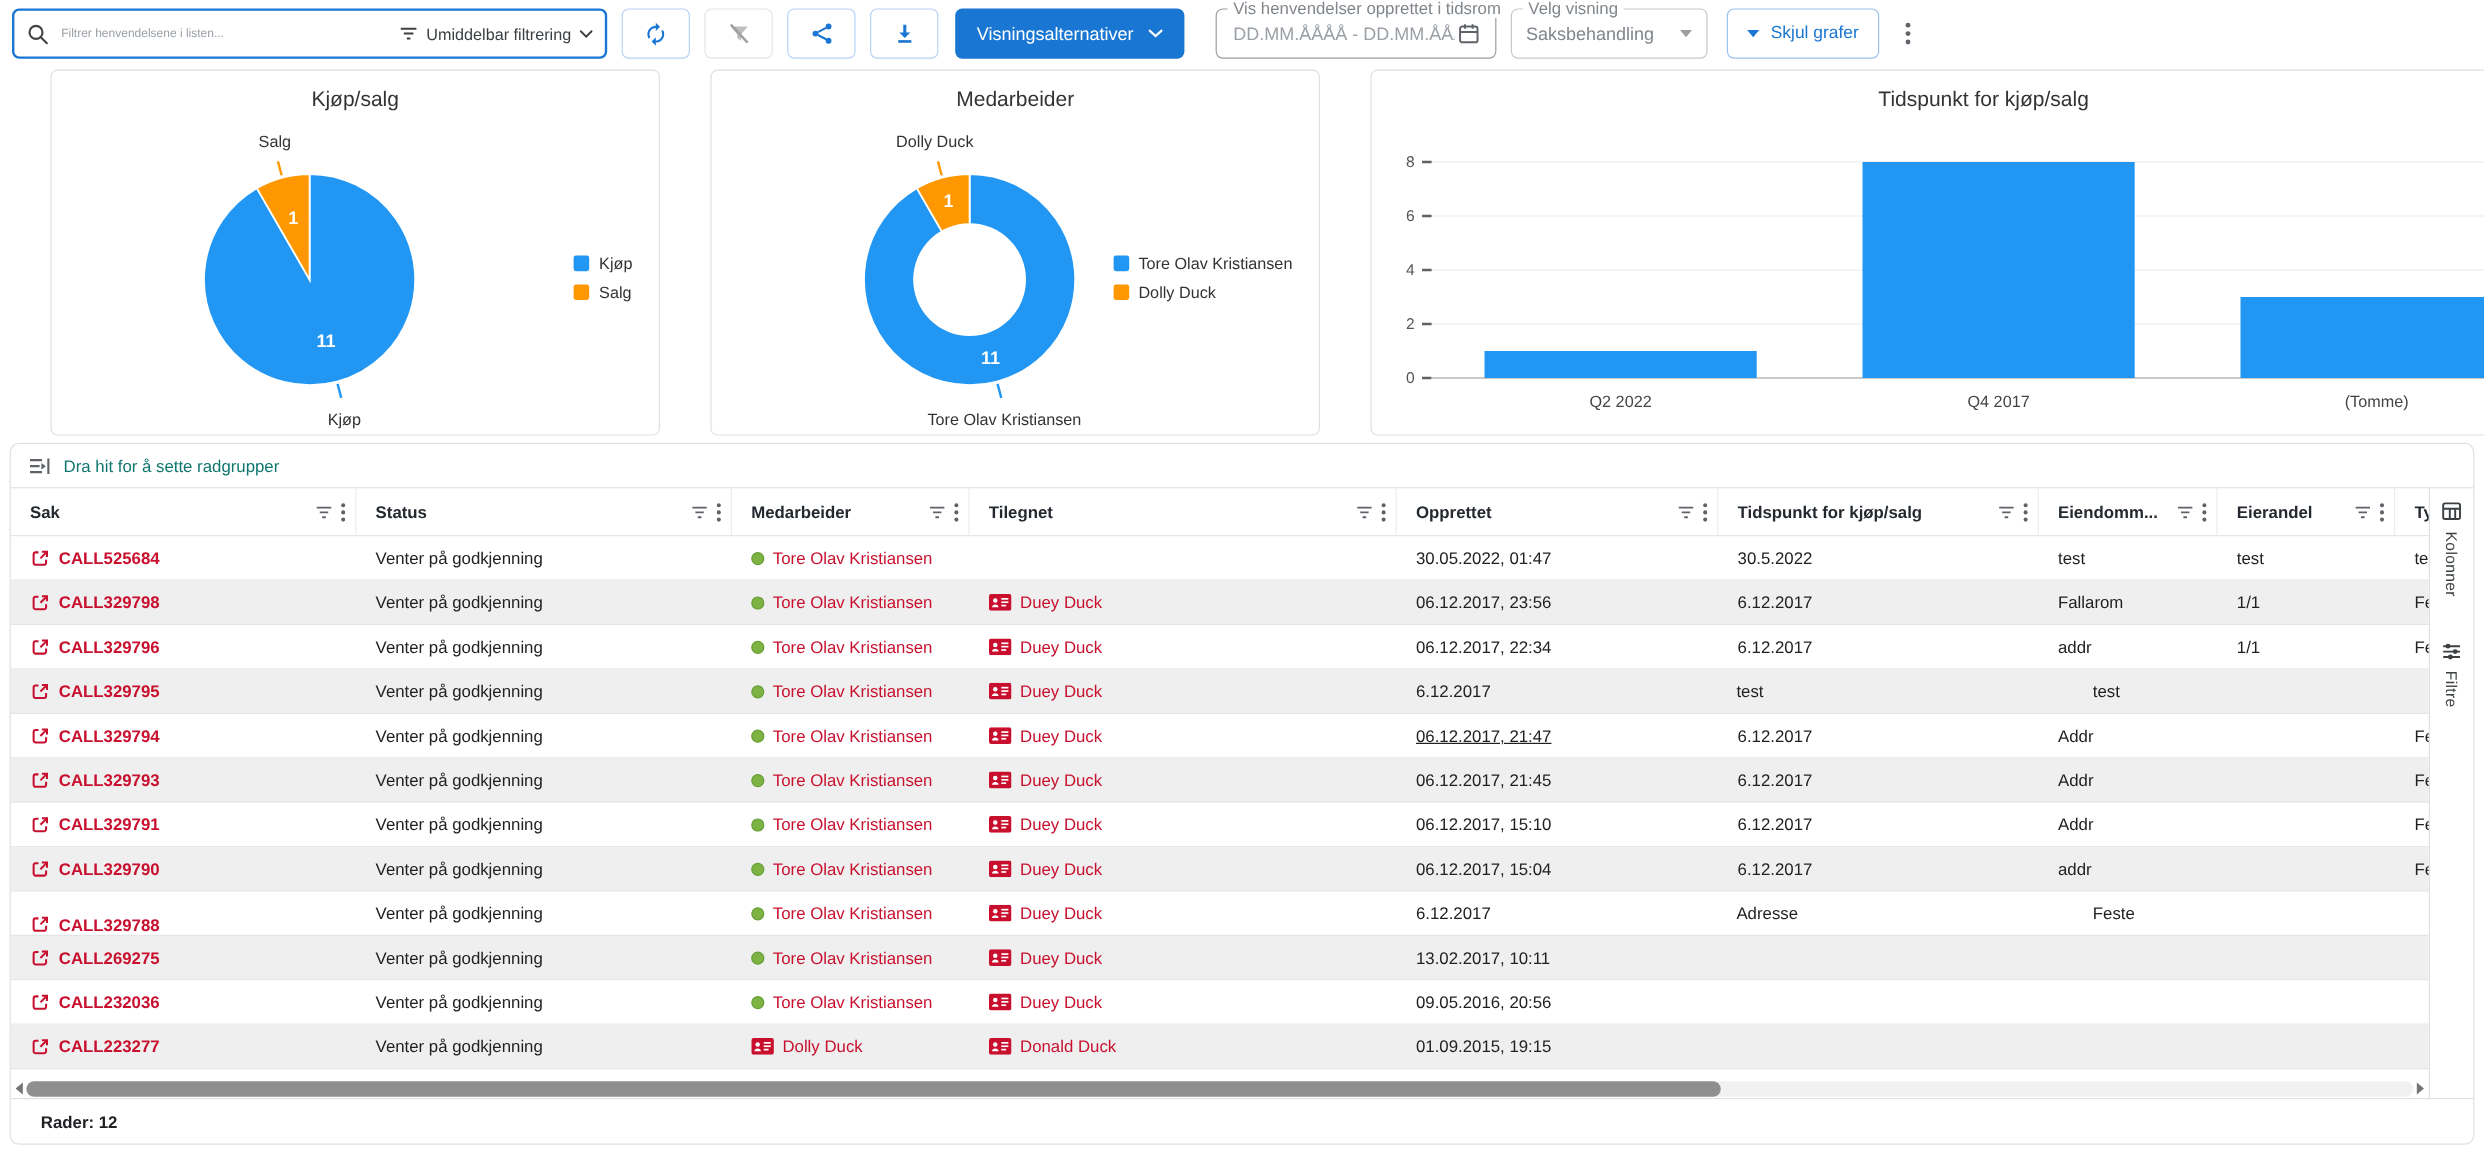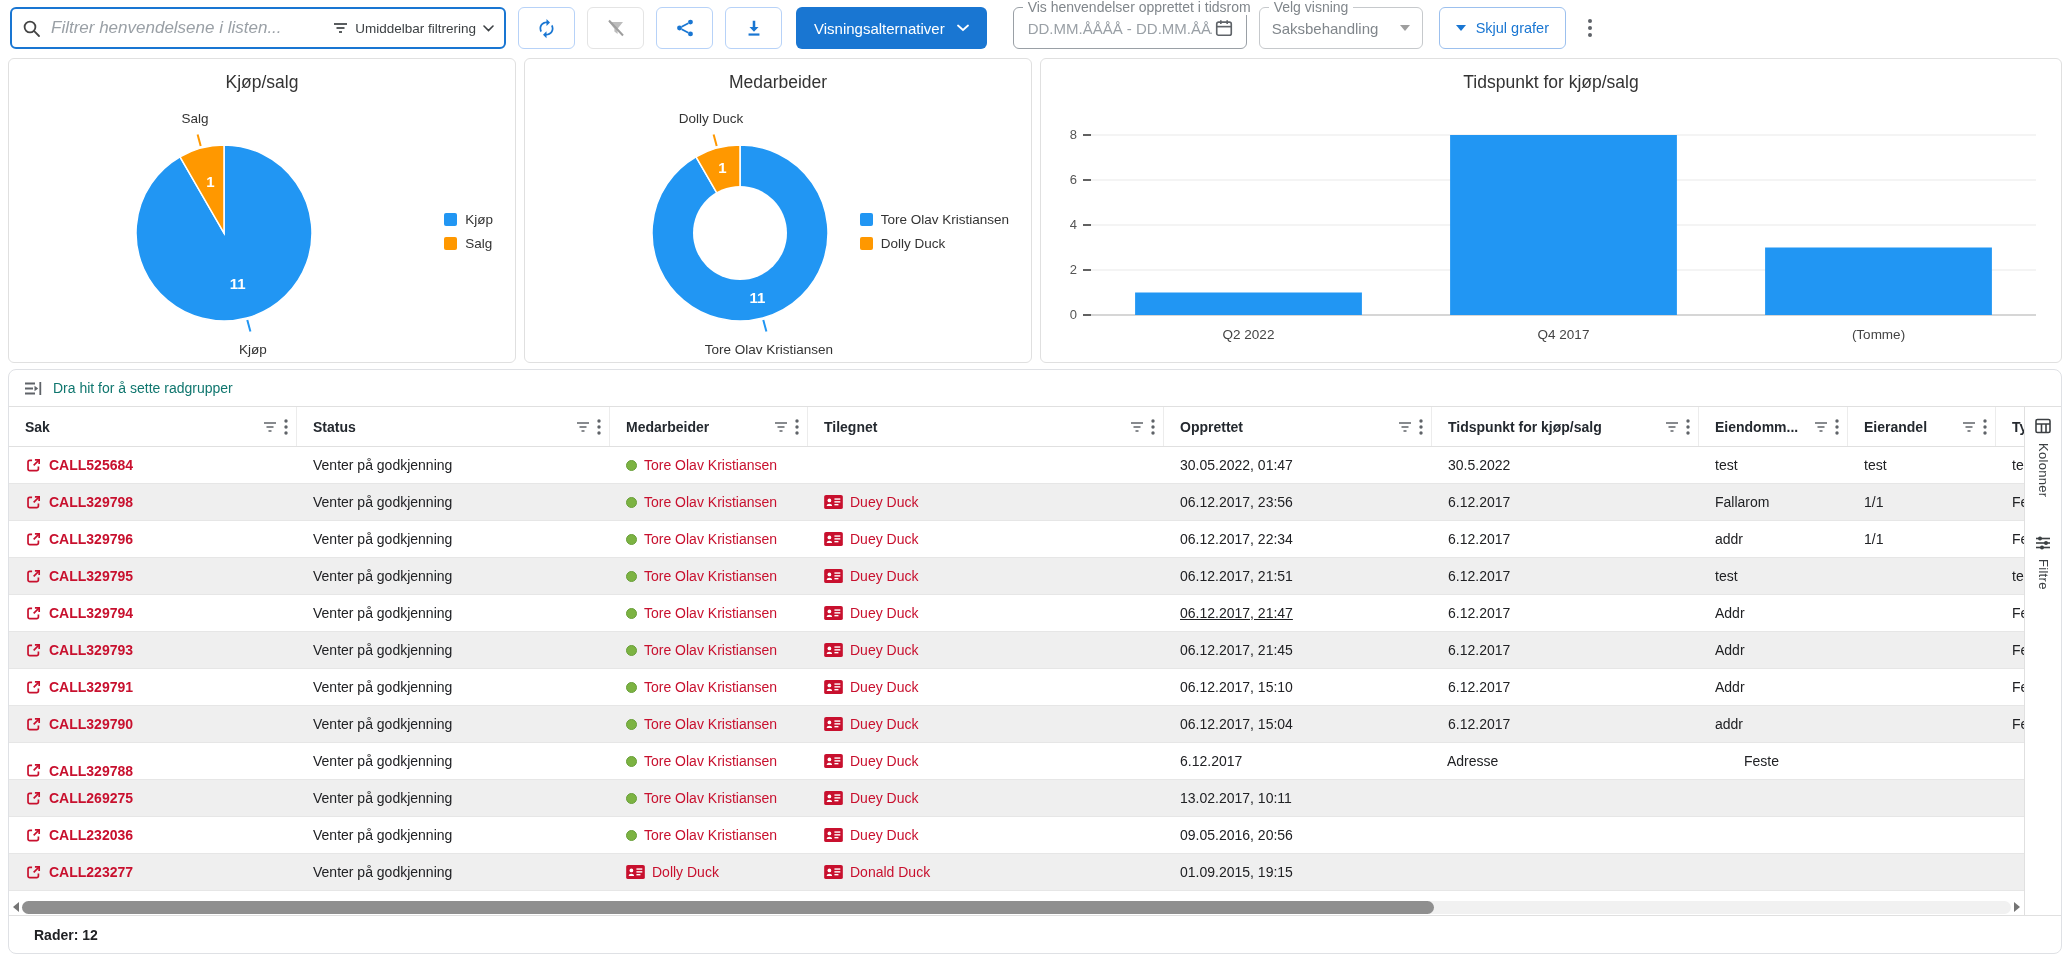--- a/index.html
+++ b/index.html
@@ -3,22 +3,22 @@
 <meta charset="utf-8">
 <style>
   * { box-sizing: border-box; }
   html,body { margin:0; padding:0; width:2070px; height:976px; background:#fff;
               font-family:"Liberation Sans", sans-serif; color:#202124; overflow:hidden; }
 
   
   .toolbar { display:flex; align-items:center; gap:12px; padding:7px 10px; height:56px; }
   .search-box { width:496px; height:42px; border:2px solid #1976d2; border-radius:6px;
                 display:flex; align-items:center; padding:0 10px; gap:8px; background:#fff; }
-  .search-box input { flex:1; min-width:0; border:none; outline:none; font-size:17px;
-                      font-family:inherit; color:#202124;font-style:italic; }
+  .search-box input { flex:1; min-width:0; border:none; outline:none; font-size:10px;
+                      font-family:inherit; color:#202124; }
   .search-box input::placeholder { color:#9aa0a6; }
   .imm-filter { display:flex; align-items:center; gap:7px; color:#3c4043; font-size:13.5px;
                 white-space:nowrap; cursor:pointer; }
   .tool-btn { width:57px; height:42px; border:1px solid #b7d2f8; border-radius:6px; background:#fff;
               display:flex; align-items:center; justify-content:center; cursor:pointer; }
   .tool-btn.disabled { border-color:#e4e4e4; cursor:default; }
   .primary-btn { height:42px; background:#1976d2; color:#fff; border:none; border-radius:6px;
                  font-size:15px; font-family:inherit; padding:0 18px; display:flex; align-items:center;
                  gap:12px; cursor:pointer; margin-left:2px; }
   .fieldset { position:relative; height:42px; border:1px solid #9aa0a6; border-radius:6px;
@@ -33,21 +33,21 @@
                  color:#1976d2; font-size:14.5px; font-family:inherit; display:flex; align-items:center;
                  gap:10px; padding:0 16px; cursor:pointer; margin-left:4px; }
   .tri-down { width:0; height:0; border-left:5px solid transparent; border-right:5px solid transparent;
               border-top:6px solid #1976d2; }
   .tri-down.grey { border-top-color:#9e9e9e; }
   .kebab { display:flex; flex-direction:column; gap:3px; padding:6px 10px; cursor:pointer; }
   .kebab i { width:4px; height:4px; border-radius:50%; background:#5f6368; display:block; }
 
   
   .charts { display:flex; gap:8px; padding:2px 8px 0 8px; }
-  .card { position:relative; background:#fff; border:1px solid #e0e0e0; border-radius:6px; height:305px; }
+  .card { position:relative; background:#fff; border:1px solid #e0e0e0; border-radius:6px; height:305px;margin-left:34px; }
   .card.small { width:508px; }
   .card.wide  { width:1022px; }
   .card-title { text-align:center; font-size:17.5px; color:#333; padding-top:13px; height:44px; }
   .chart-legend { position:absolute; right:22px; top:153px; display:flex; flex-direction:column; gap:9px; }
   .legend-item { display:flex; align-items:center; gap:8px; cursor:pointer; }
   .legend-swatch { width:13px; height:13px; border-radius:2px; flex:0 0 auto; }
   .legend-label { font-size:13.5px; color:#333; white-space:nowrap; }
 
   
   .table-card { margin:6px 8px 0 8px; border:1px solid #dfe1e5; border-radius:8px; overflow:hidden; background:#fff; }
@@ -579,23 +579,20 @@
                     <rect width="20" height="15" rx="2" fill="#c8102e"></rect>
                     <circle cx="5.6" cy="5.8" r="2" fill="#fff"></circle>
                     <path d="M2.7 11.8c0-1.6 1.4-2.5 2.9-2.5s2.9.9 2.9 2.5z" fill="#fff"></path>
                     <rect x="11" y="3.6" width="6.3" height="1.5" fill="#fff"></rect>
                     <rect x="11" y="6.6" width="6.3" height="1.5" fill="#fff"></rect>
                     <rect x="11" y="9.6" width="4.3" height="1.5" fill="#fff"></rect>
                   </svg>
                 </span>
                 <span class="red">Duey Duck</span>
               </div>
-              <div class="td" style="width: 268px;">
-                <span>06.12.2017, 21:51</span>
-              </div>
               <div class="td" style="width: 267px;">
                 <span>6.12.2017</span>
               </div>
               <div class="td" style="width: 149px;">
                 <span>test</span>
               </div>
               <div class="td" style="width: 148px;">
                 <span></span>
               </div>
               <div class="td" style="width: 180px;">

